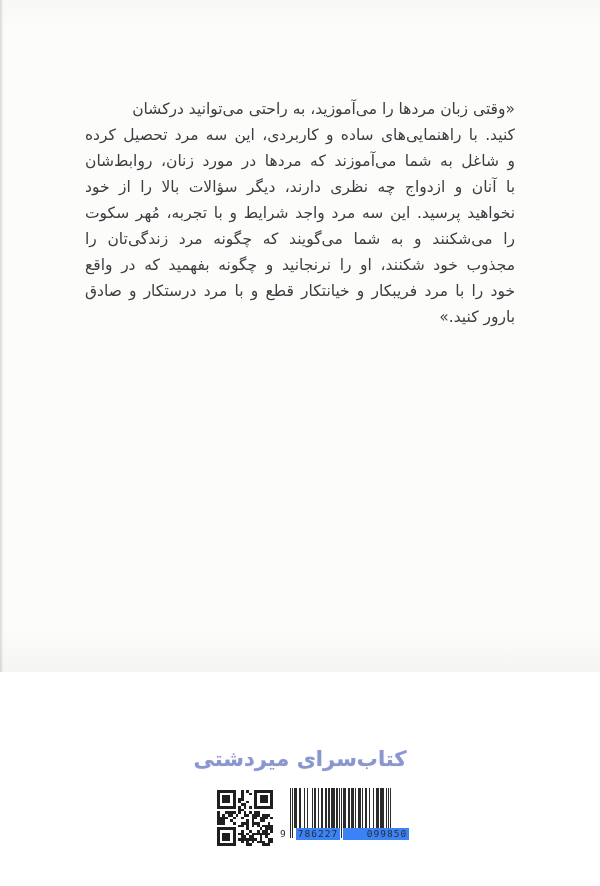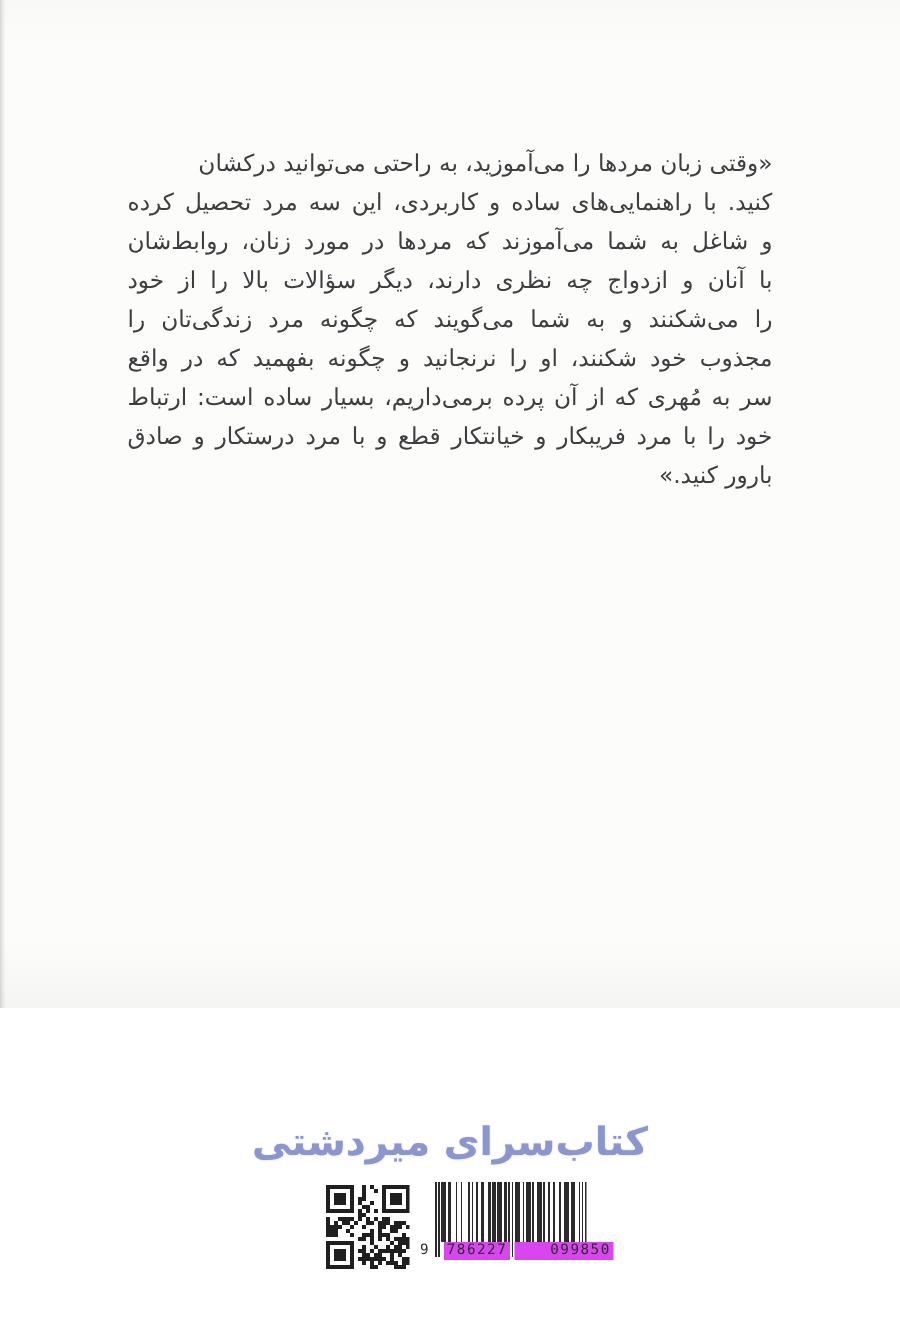--- a/index.html
+++ b/index.html
@@ -53,63 +53,63 @@
   .synopsis .line.justified{
     
     word-spacing:0.05em;
   }
 
   
   .logo{
     position:absolute;top:747px;left:50%;transform:translateX(-50%);
     direction:rtl;
     color:#8591cd;
-    font-size:26px;
+    font-size:21px;
     font-weight:bold;
     letter-spacing:0.5px;
     white-space:nowrap;
     text-shadow:0 0 1px rgba(133,145,205,0.55);
     opacity:0.95;
   }
 
   
   .qr{
     position:absolute;left:217px;top:790px;width:56px;height:58px;
   }
   .barcode{
     position:absolute;left:280px;top:787px;width:122px;height:60px;
   }
   .barcode svg{position:absolute;left:10px;top:1px;}
   .bc-digit{
     position:absolute;top:41px;height:12px;
     font-family:"DejaVu Sans Mono","Liberation Mono",monospace;
     font-size:9.5px;color:#2c2c2c;letter-spacing:1px;
-    background:#d946ef;line-height:12px;
+    background:#3b82f6;line-height:12px;
   }
   .bc-d1{left:0;width:9px;text-align:left;background:transparent;}
   .bc-d2{left:16px;width:44px;text-align:center;}
   .bc-d3{left:63px;width:44px;text-align:center;padding-left:22px;}
 </style>
 </head>
 <body>
 
 <div class="cover">
 
   <div class="edge-left"></div>
   <div class="top-tint"></div>
   <div class="bottom-tint"></div>
 
   <div class="synopsis">
     <div class="line first">«وقتی زبان مردها را می‌آموزید، به راحتی می‌توانید درکشان</div>
     <div class="line justified">کنید. با راهنمایی‌های ساده و کاربردی، این سه مرد تحصیل کرده</div>
     <div class="line justified">و شاغل به شما می‌آموزند که مردها در مورد زنان، روابط‌شان</div>
     <div class="line justified">با آنان و ازدواج چه نظری دارند، دیگر سؤالات بالا را از خود</div>
+    <div class="line justified">نخواهید پرسید. این سه مرد واجد شرایط و با تجربه، مُهر سکوت</div>
     <div class="line justified">را می‌شکنند و به شما می‌گویند که چگونه مرد زندگی‌تان را</div>
     <div class="line justified">مجذوب خود شکنند، او را نرنجانید و چگونه بفهمید که در واقع</div>
-    <div class="line justified">سر به مُهری که از آن پرده برمی‌داریم، بسیار ساده است: ارتباط</div>
     <div class="line justified">خود را با مرد فریبکار و خیانتکار قطع و با مرد درستکار و صادق</div>
     <div class="line last">بارور کنید.»</div>
   </div>
 
   <div class="logo">کتاب‌سرای میردشتی</div>
 
   <div class="qr">
     <svg id="qr-svg" width="56" height="56" viewBox="0 0 21 21" shape-rendering="crispEdges">
         <rect x="0" y="0" width="1" height="1" fill="#1f1f1f"></rect>
         <rect x="1" y="0" width="1" height="1" fill="#1f1f1f"></rect>

